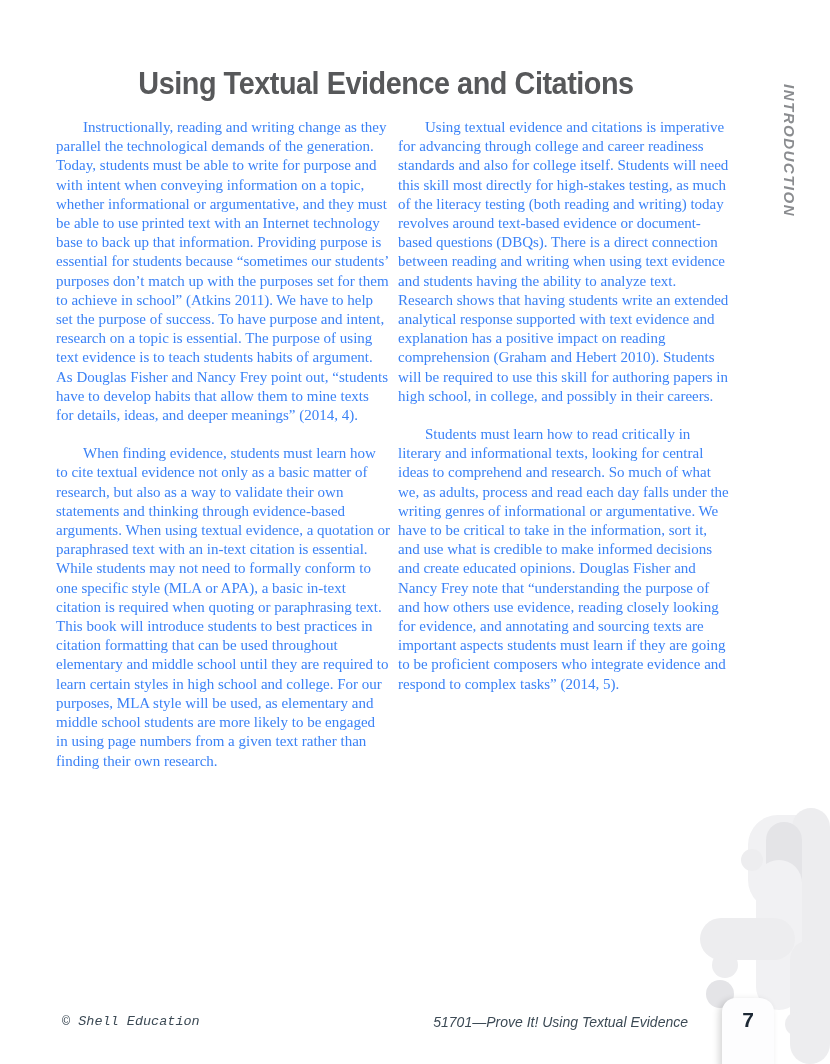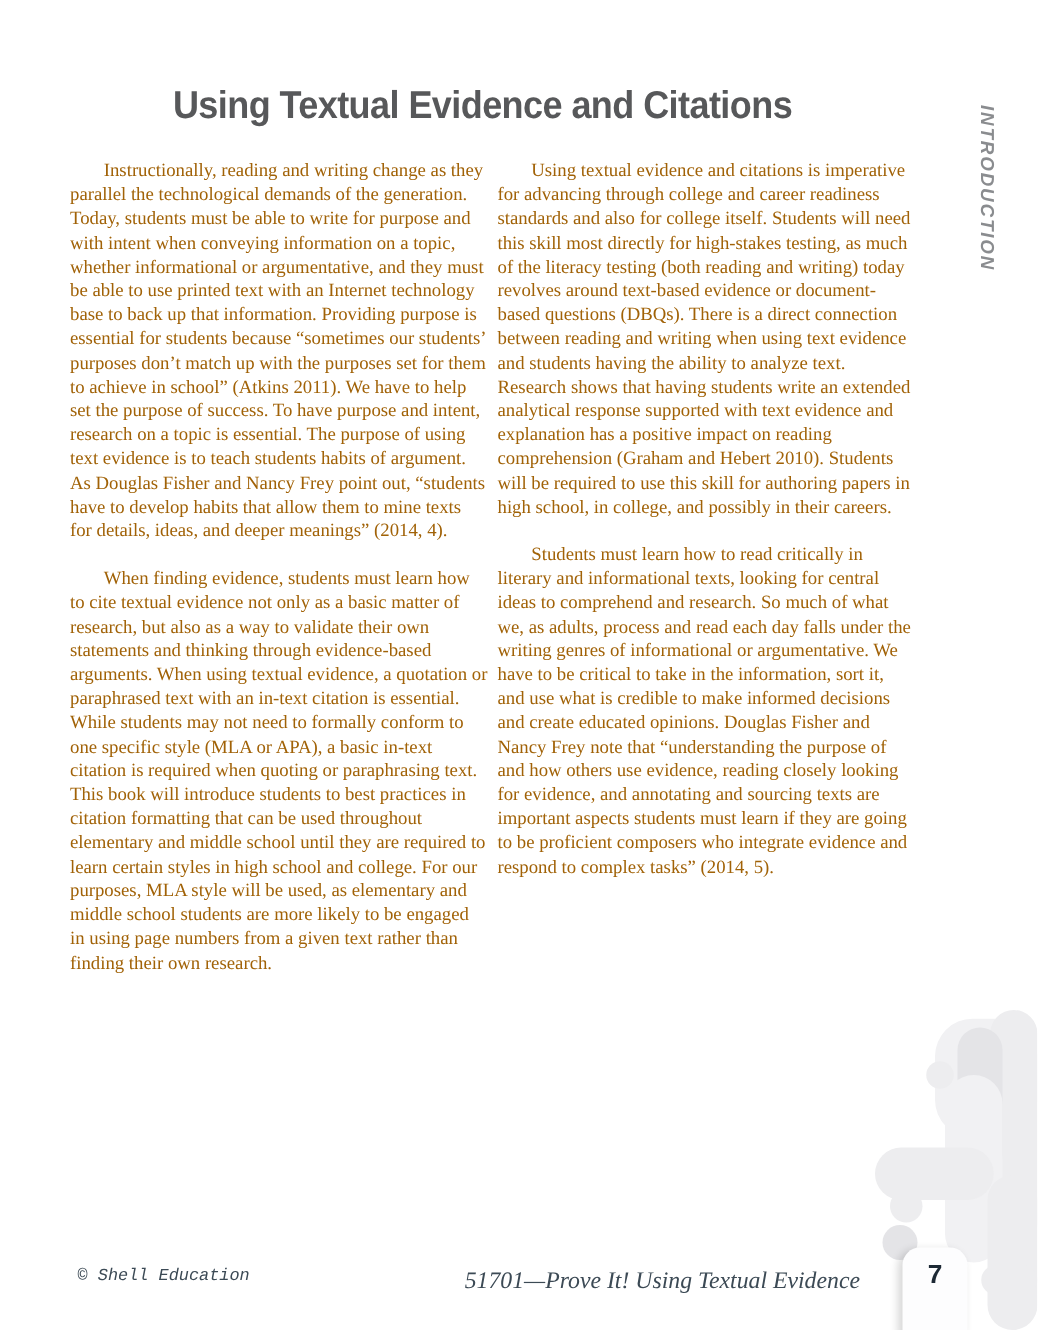--- a/index.html
+++ b/index.html
@@ -22,37 +22,37 @@
   .side-tab {
     position:absolute; top:84px; right:32px;
     writing-mode:vertical-rl;
     font-family:"Liberation Sans", sans-serif;
     font-style:italic; font-weight:700; font-size:15px;
     letter-spacing:1.5px; color:#8a8c8f;
   }
 
   
   .columns {
-    position:absolute; top:128px; left:56px; width:684px;
+    position:absolute; top:118px; left:56px; width:684px;
     display:flex; gap:8px;
-    color:#a16207; font-size:15px; line-height:19.2px;
+    color:#3b82f6; font-size:15px; line-height:19.2px;
   }
   .col { width:334px; }
   .col p { margin:0 0 19px 0; text-indent:27px; text-align:left; }
 
   
   .footer-copy {
     position:absolute; left:62px; top:1014px;
     font-family:Liberation Mono, monospace;
     font-style:italic; font-size:13.5px; color:#3c4a55;
   }
   .footer-bookid {
     position:absolute; right:142px; top:1014px;
-    font-family:Liberation Serif, serif;
-    font-style:italic; font-size:19px; color:#3c4a55;
+    font-family:Liberation Sans, sans-serif;
+    font-style:italic; font-size:14px; color:#3c4a55;
   }
 
   
   .decor { position:absolute; inset:0; pointer-events:none; }
   .blob { position:absolute; }
   .b-lightest { background:#f1f1f3; }
   .b-light { background:#ededef; }
   .b-mid { background:#e4e4e7; }
 
   

